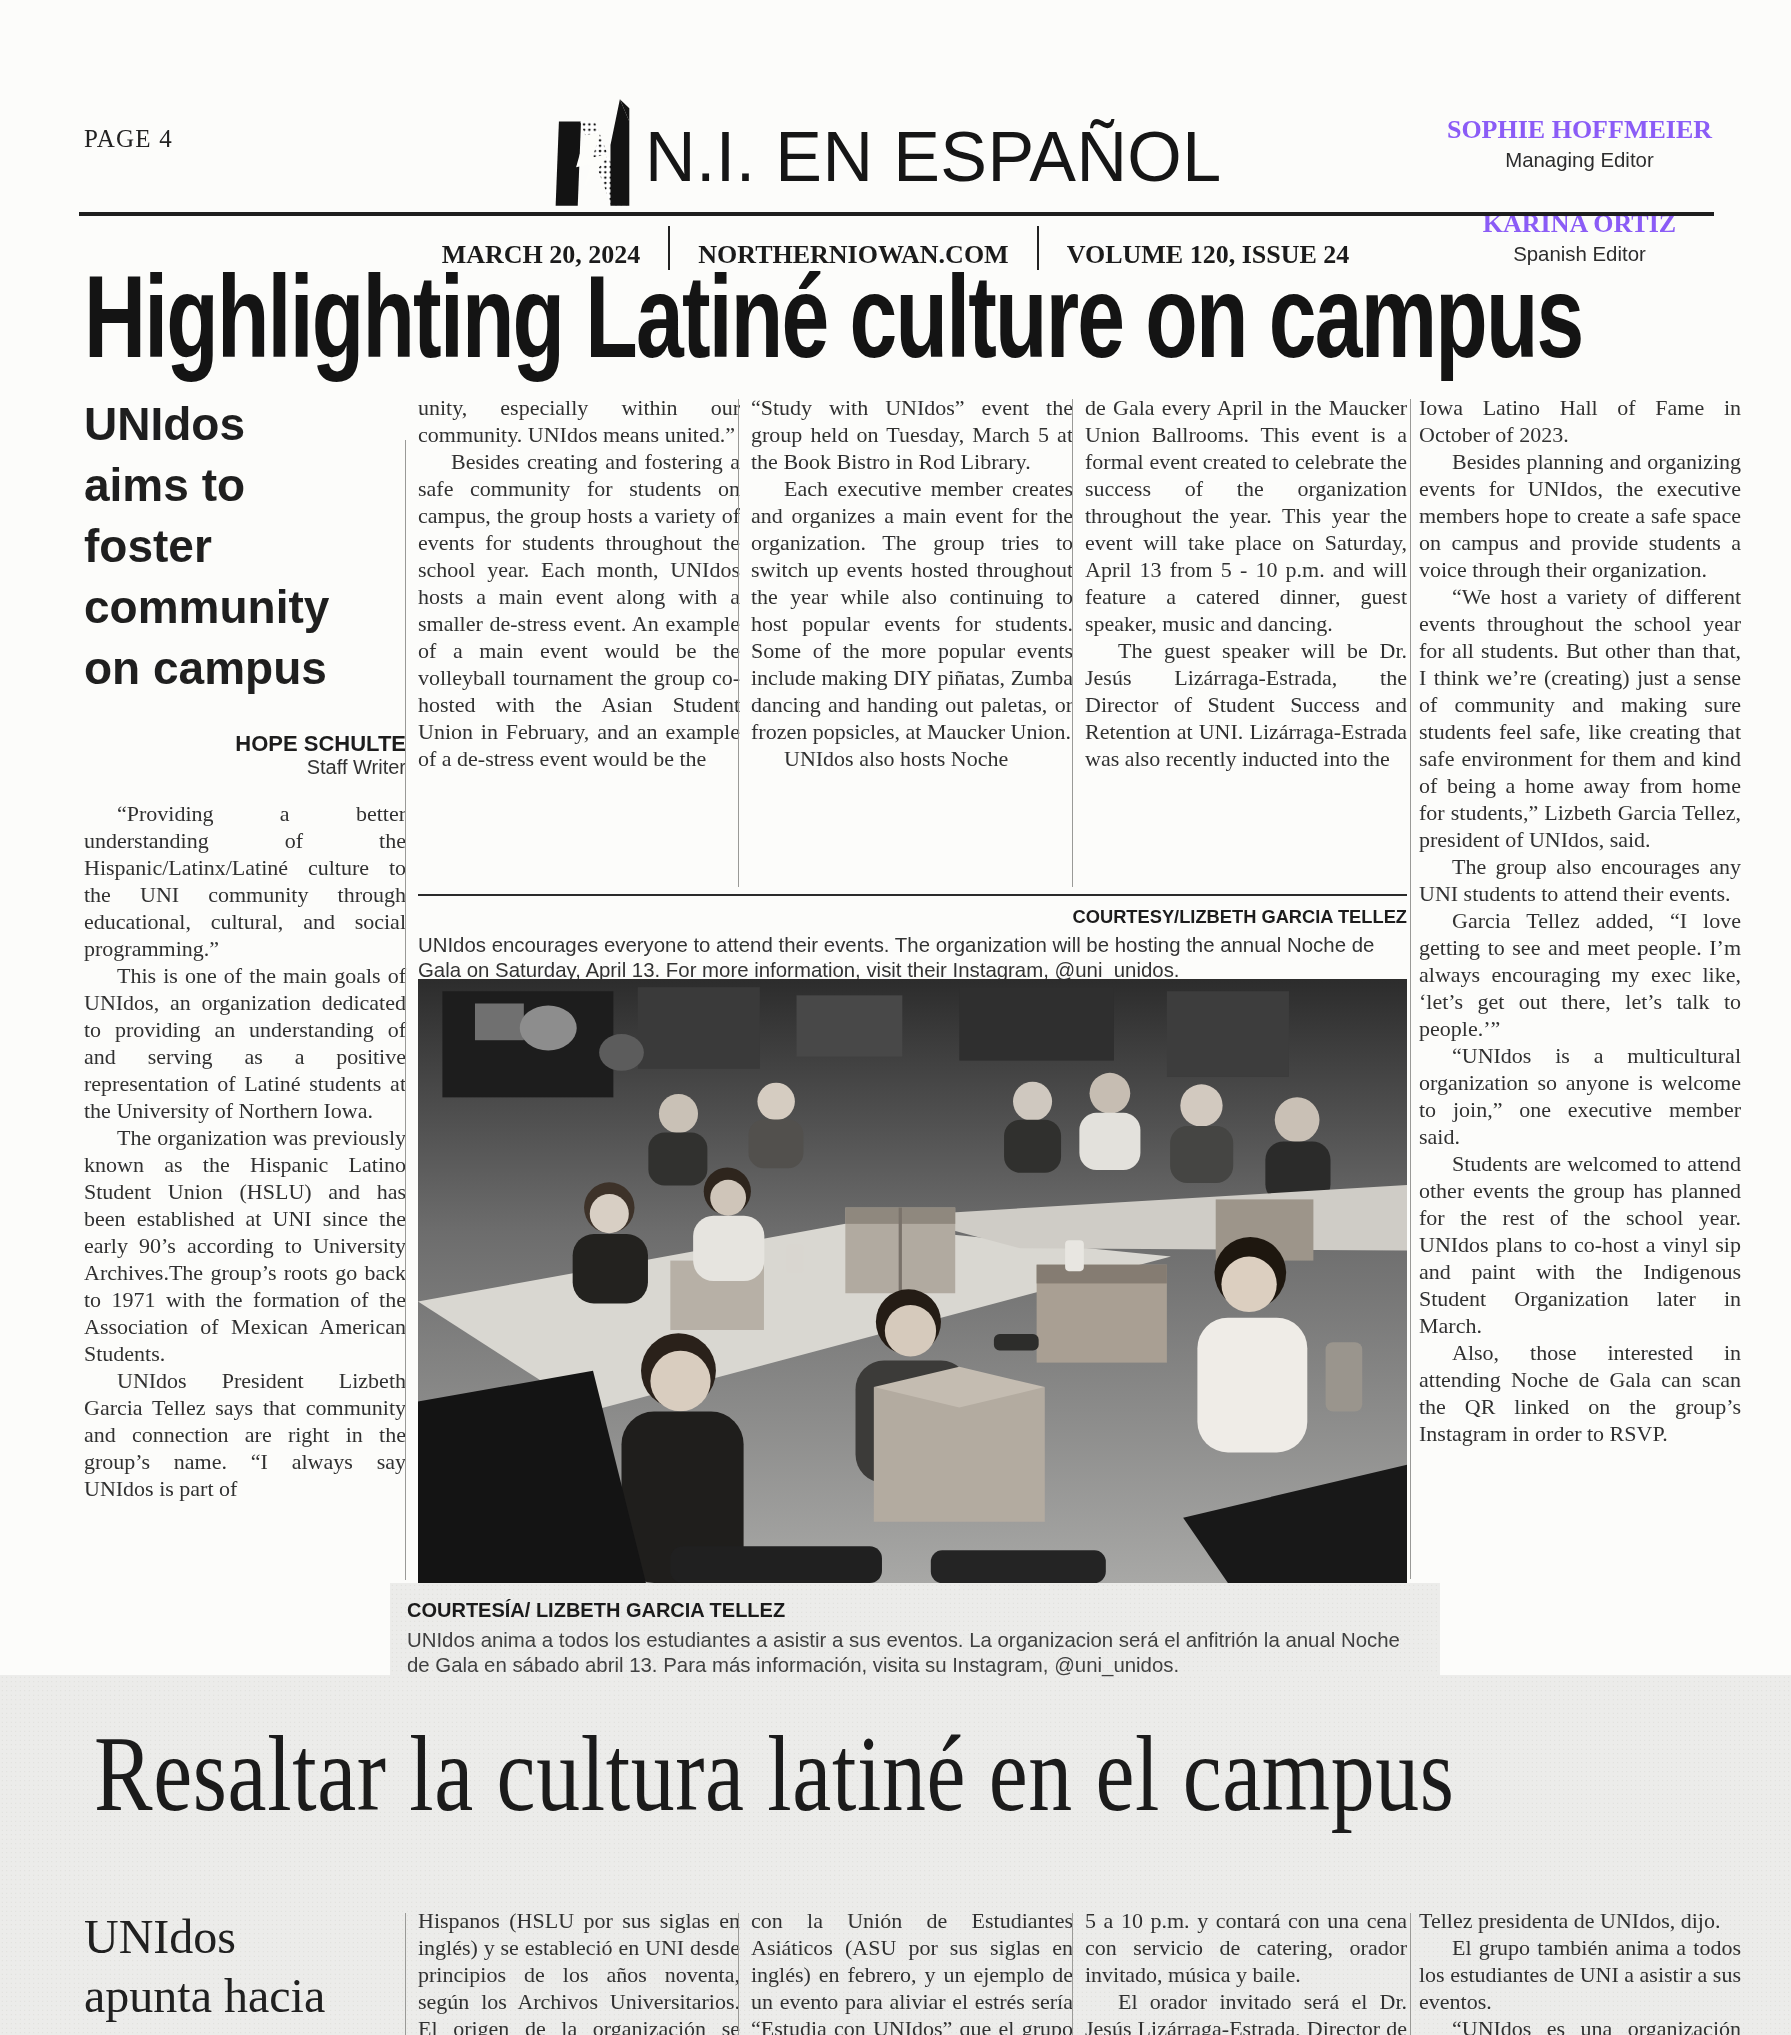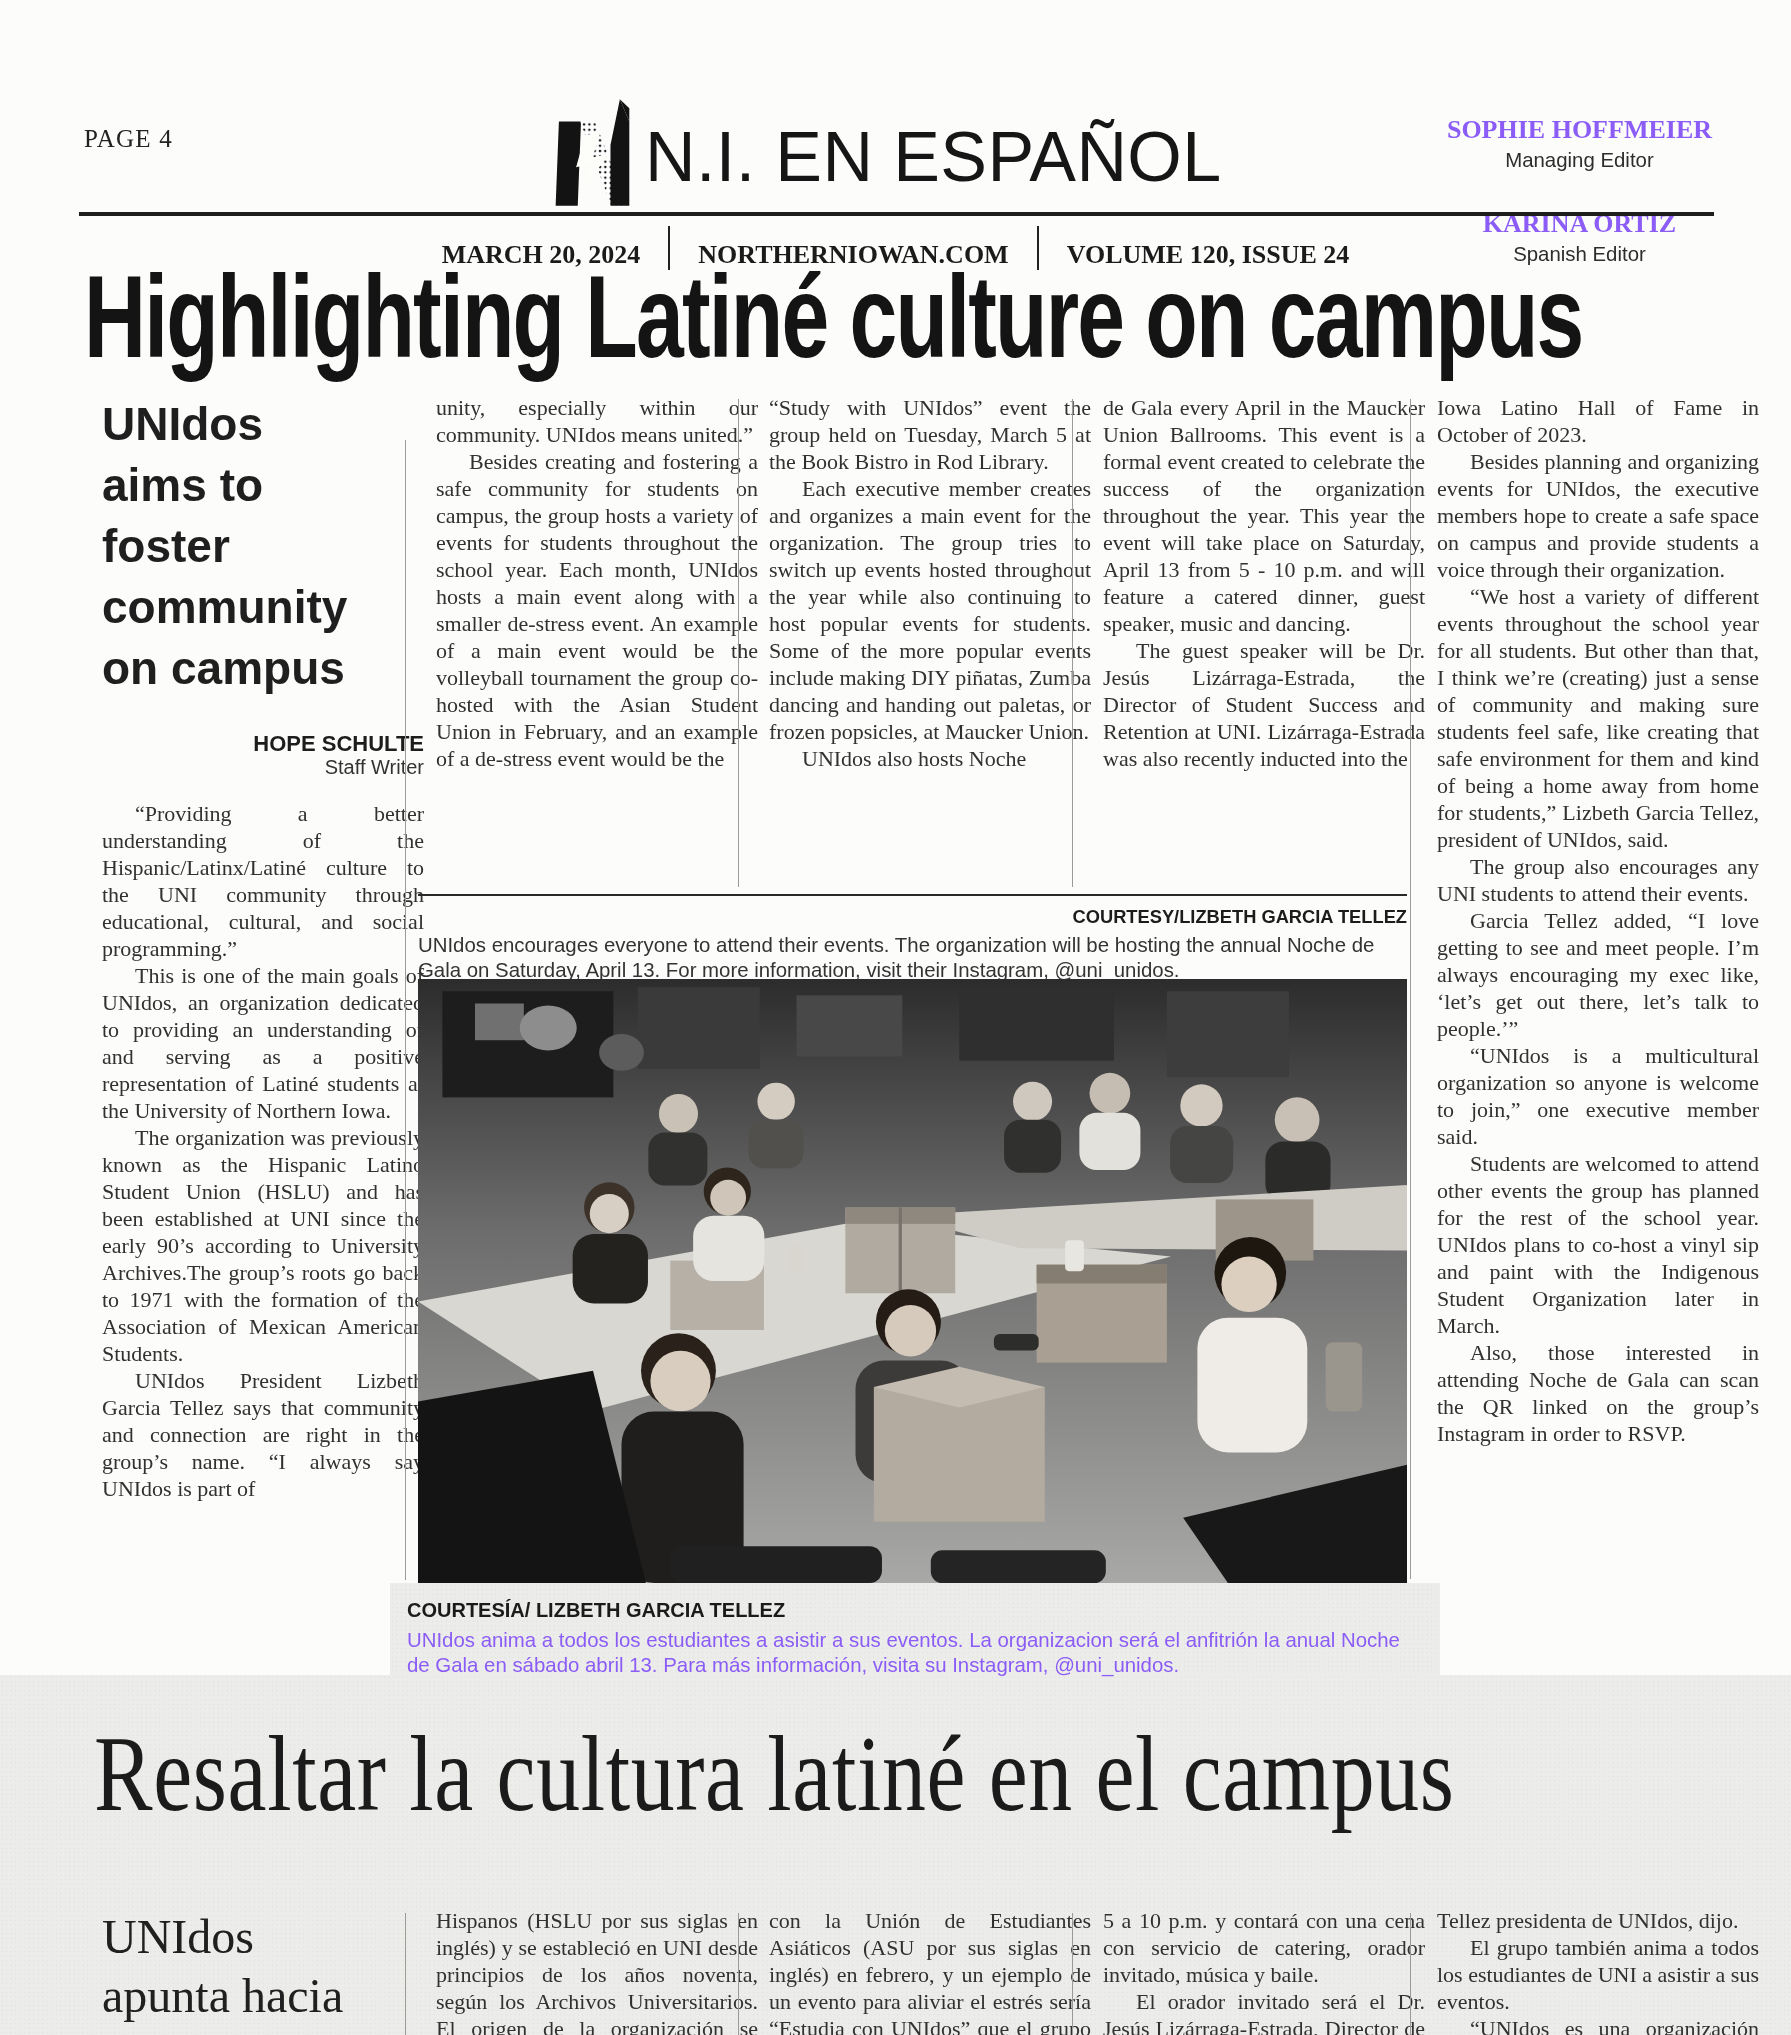--- a/index.html
+++ b/index.html
@@ -42,21 +42,21 @@
     transform:scaleX(.74);transform-origin:left top;
   }
   .headline-es{
     position:absolute;left:94px;top:1715px;
     font-family:"Liberation Serif",serif;font-weight:400;
     font-size:107px;line-height:118px;color:#1b1b1b;
     letter-spacing:0.8px;white-space:nowrap;
     transform:scaleX(.82);transform-origin:left top;
   }
   
-  .col{position:absolute;width:322px;margin-left:18px;}
+  .col{position:absolute;width:322px;}
   .col p{margin:0;font-size:22px;line-height:27px;text-align:justify;text-indent:33px;color:#313131;}
   .col p.cont{text-indent:0;}
   .clip-short{height:484px;overflow:hidden;}
   .clip-en5{height:1209px;overflow:hidden;}
   .clip-es{height:806px;overflow:hidden;}
   .subhead-en{
     font-family:"Liberation Sans",sans-serif;font-weight:bold;
     font-size:46px;line-height:61px;color:#1f1f1f;
     white-space:pre-line;margin:0;
   }
@@ -98,21 +98,21 @@
     background-image:radial-gradient(circle,#d8d8d5 0.7px,rgba(0,0,0,0) 0.8px);
     background-size:4.5px 4.5px;
   }
   .photo-credit-es{
     position:absolute;left:407px;top:1599px;width:1018px;
     font-family:"Liberation Sans",sans-serif;font-weight:bold;font-size:20px;color:#1b1b1b;
     letter-spacing:0;
   }
   .photo-caption-es{
     position:absolute;left:407px;top:1628px;width:1010px;
-    font-family:"Liberation Sans",sans-serif;font-size:20.4px;line-height:25px;color:#8b5cf6;
+    font-family:"Liberation Sans",sans-serif;font-size:20.4px;line-height:25px;color:#404040;
   }
 </style>
 </head>
 <body>
 
 <div class="page">
 
   <div class="page-label">PAGE 4</div>
 
   <div class="masthead-logo">

